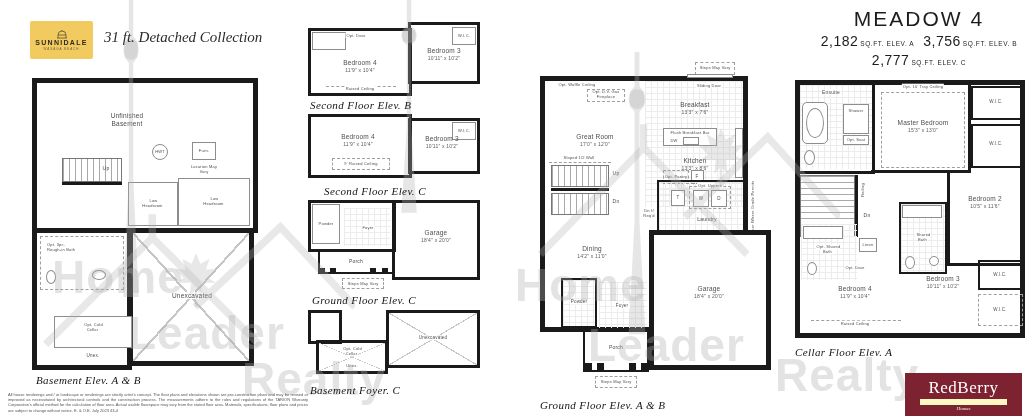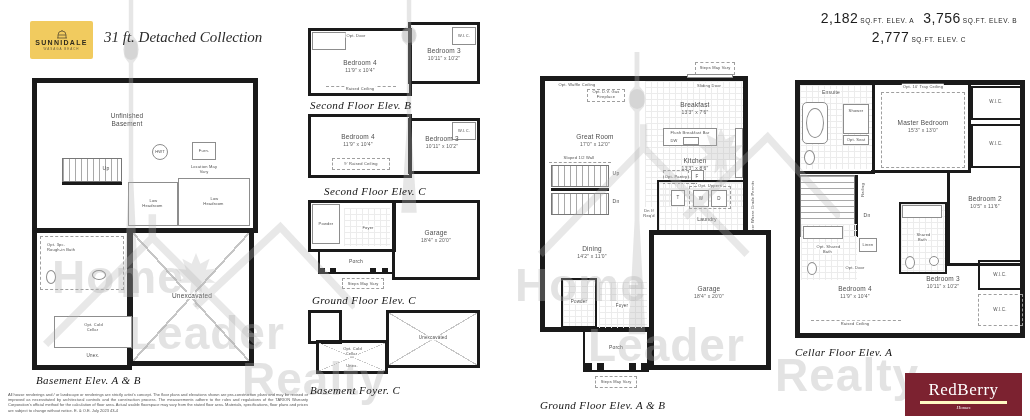--- a/index.html
+++ b/index.html
@@ -33,37 +33,38 @@
 .slogo .nm{font-size:7px;font-weight:700;letter-spacing:1.3px;color:#2f2a1d}
 .slogo .tg{font-size:3px;letter-spacing:1px;color:#6b5f3f;margin-top:1px}
 .coll{position:absolute;left:104px;top:29px;font:italic 15px "Liberation Serif",serif;color:#2b2b2b;z-index:4}
 .tb{position:absolute;left:812px;top:8px;width:214px;text-align:center;color:#1d1d1d;z-index:4}
 .tb .the{font-size:9px;letter-spacing:3px;font-weight:700}
 .tb .model{font-size:21px;letter-spacing:2px;font-weight:400;margin-top:-1px}
 .sqrow{display:flex;justify-content:center;gap:9px;align-items:baseline;margin-top:1px}
 .sq .num{font-size:14px;letter-spacing:.5px}
 .sq .sql{font-size:6.5px;letter-spacing:.6px;margin-left:2px}
 .rb{position:absolute;left:905px;top:373px;width:117px;height:43px;background:#7c2230;display:flex;flex-direction:column;align-items:center;justify-content:center;z-index:4}
-.rb .nm{font:17px "Liberation Serif",serif;color:#fff;border-bottom:3px solid #fef9c3;padding:0 8px 1px;letter-spacing:.5px}
+.rb .nm{font:17px "Liberation Serif",serif;color:#fff;border-bottom:6px solid #fef9c3;padding:0 8px 1px;letter-spacing:.5px}
 .rb .tg{font:italic 5px "Liberation Serif",serif;color:#fff;margin-top:1px}
 .disc{position:absolute;left:8px;top:392px;width:300px;font-size:4px;line-height:1.3;color:#555;text-align:justify;z-index:4}
 </style>
 </head>
 <body>
 
 <div class="slogo">
   <svg width="12" height="9" viewBox="0 0 12 9">
       <path d="M1,8 h10 M2,8 v-3 h8 v3 M2,5 a4,4 0 0 1 8,0 M6,1 v-1" stroke="#5a4e30" stroke-width=".8" fill="none"></path>
     </svg>
   <span class="nm">SUNNIDALE</span>
   <span class="tg">WASAGA BEACH</span>
 </div>
 <div class="coll">31 ft. Detached Collection</div>
 
 <div class="tb">
+  <div class="model">MEADOW 4</div>
   <div class="sqrow">
     <span class="sq"><span class="num">2,182</span><span class="sql">SQ.FT. ELEV. A</span></span>
     <span class="sq"><span class="num">3,756</span><span class="sql">SQ.FT. ELEV. B</span></span>
   </div>
   <div class="sqrow">
     <span class="sq"><span class="num">2,777</span><span class="sql">SQ.FT. ELEV. C</span></span>
   </div>
 </div>
 
 <div class="plan" style="left:32px;top:78px;width:226px;height:292px">

